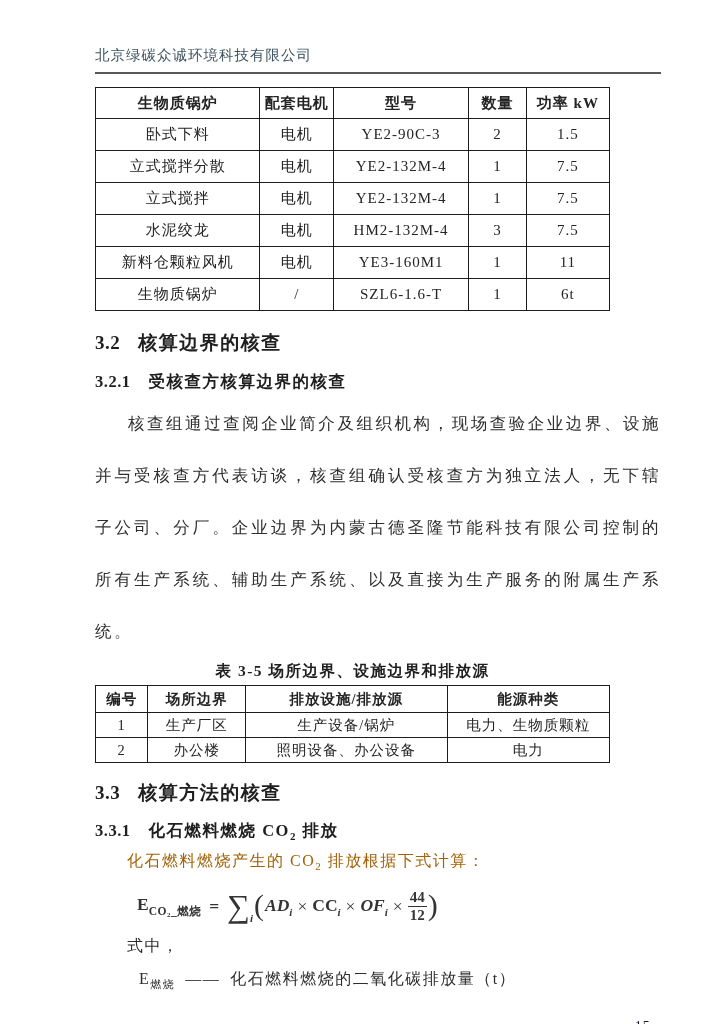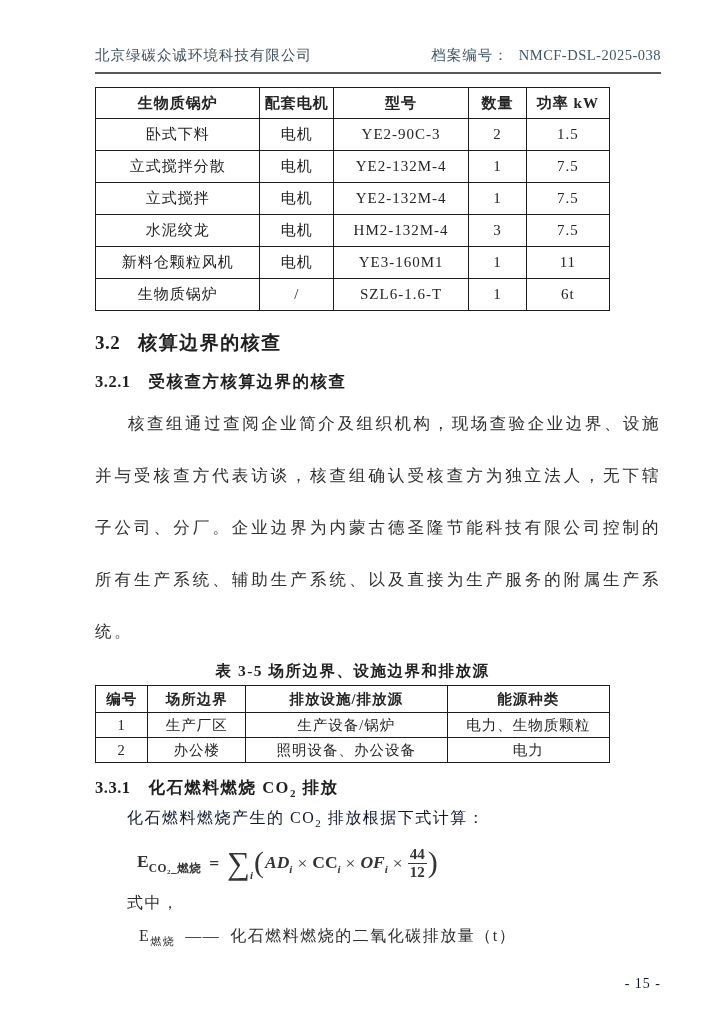--- a/index.html
+++ b/index.html
@@ -51,21 +51,21 @@
   .para {
     margin-top:5px; font-size:16.5px; line-height:52px;
     text-align:justify; letter-spacing:2.5px; text-indent:2em; color:#2e2e2e;
   }
 
   .caption {
     width:515px; margin-top:3px; text-align:center;
     font-weight:bold; font-size:15.5px; letter-spacing:1.5px; color:#1f1f1f;
   }
 
-  .intro { margin-top:9px; font-size:16px; letter-spacing:1.5px; text-indent:2em; color:#0f172a; }
+  .intro { margin-top:9px; font-size:16px; letter-spacing:1.5px; text-indent:2em; color:#a16207; }
   .intro sub, .symline sub { font-size:11px; }
 
   
   .formula {
     margin:8px 0 0 42px; height:52px; display:flex; align-items:center;
     font-size:17.5px; color:#343434; font-weight:bold;
   }
   .f-lhs { font-weight:bold; }
   .f-lhs sub { font-size:11.5px; letter-spacing:0.5px; }
   .f-eq { margin:0 8px; }
@@ -86,23 +86,20 @@
   .pagenum { margin-top:26px; text-align:right; font-size:14px; letter-spacing:1px; color:#0f172a; }
 </style>
 </head>
 <body>
 
 <div class="page">
   <div class="inner">
 
     <div class="doc-header">
       <span class="company">北京绿碳众诚环境科技有限公司</span>
-      <span class="archive">
-        <span>档案编号：</span><span class="num">NMCF-DSL-2025-038</span>
-      </span>
     </div>
 
     <table class="t1">
       <colgroup>
         <col style="width:32%">
           <col style="width:14.3%">
           <col style="width:26.3%">
           <col style="width:11.2%">
           <col style="width:16.2%">
       </colgroup>
@@ -195,20 +192,24 @@
       </tr>
       <tr>
         <td>2</td>
         <td>办公楼</td>
         <td>照明设备、办公设备</td>
         <td>电力</td>
       </tr>
     </tbody>
       </table>
 
+    <div id="sec33" class="heading h-l2">
+      <span class="h-num">3.3</span>
+      <span class="h-title">核算方法的核查</span>
+    </div>
 
     <div id="sec331" class="heading h-l3">
       <span class="h-num">3.3.1</span>
       <span class="h-title"><span>化石燃料燃烧 CO</span><sub class="hsub">2</sub><span> 排放</span></span>
     </div>
 
     <div class="intro"><span>化石燃料燃烧产生的 CO</span><sub>2</sub><span> 排放根据下式计算：</span></div>
 
     <div class="formula">
       <span class="f-lhs"><span>E</span><sub>CO₂_燃烧</sub></span>

